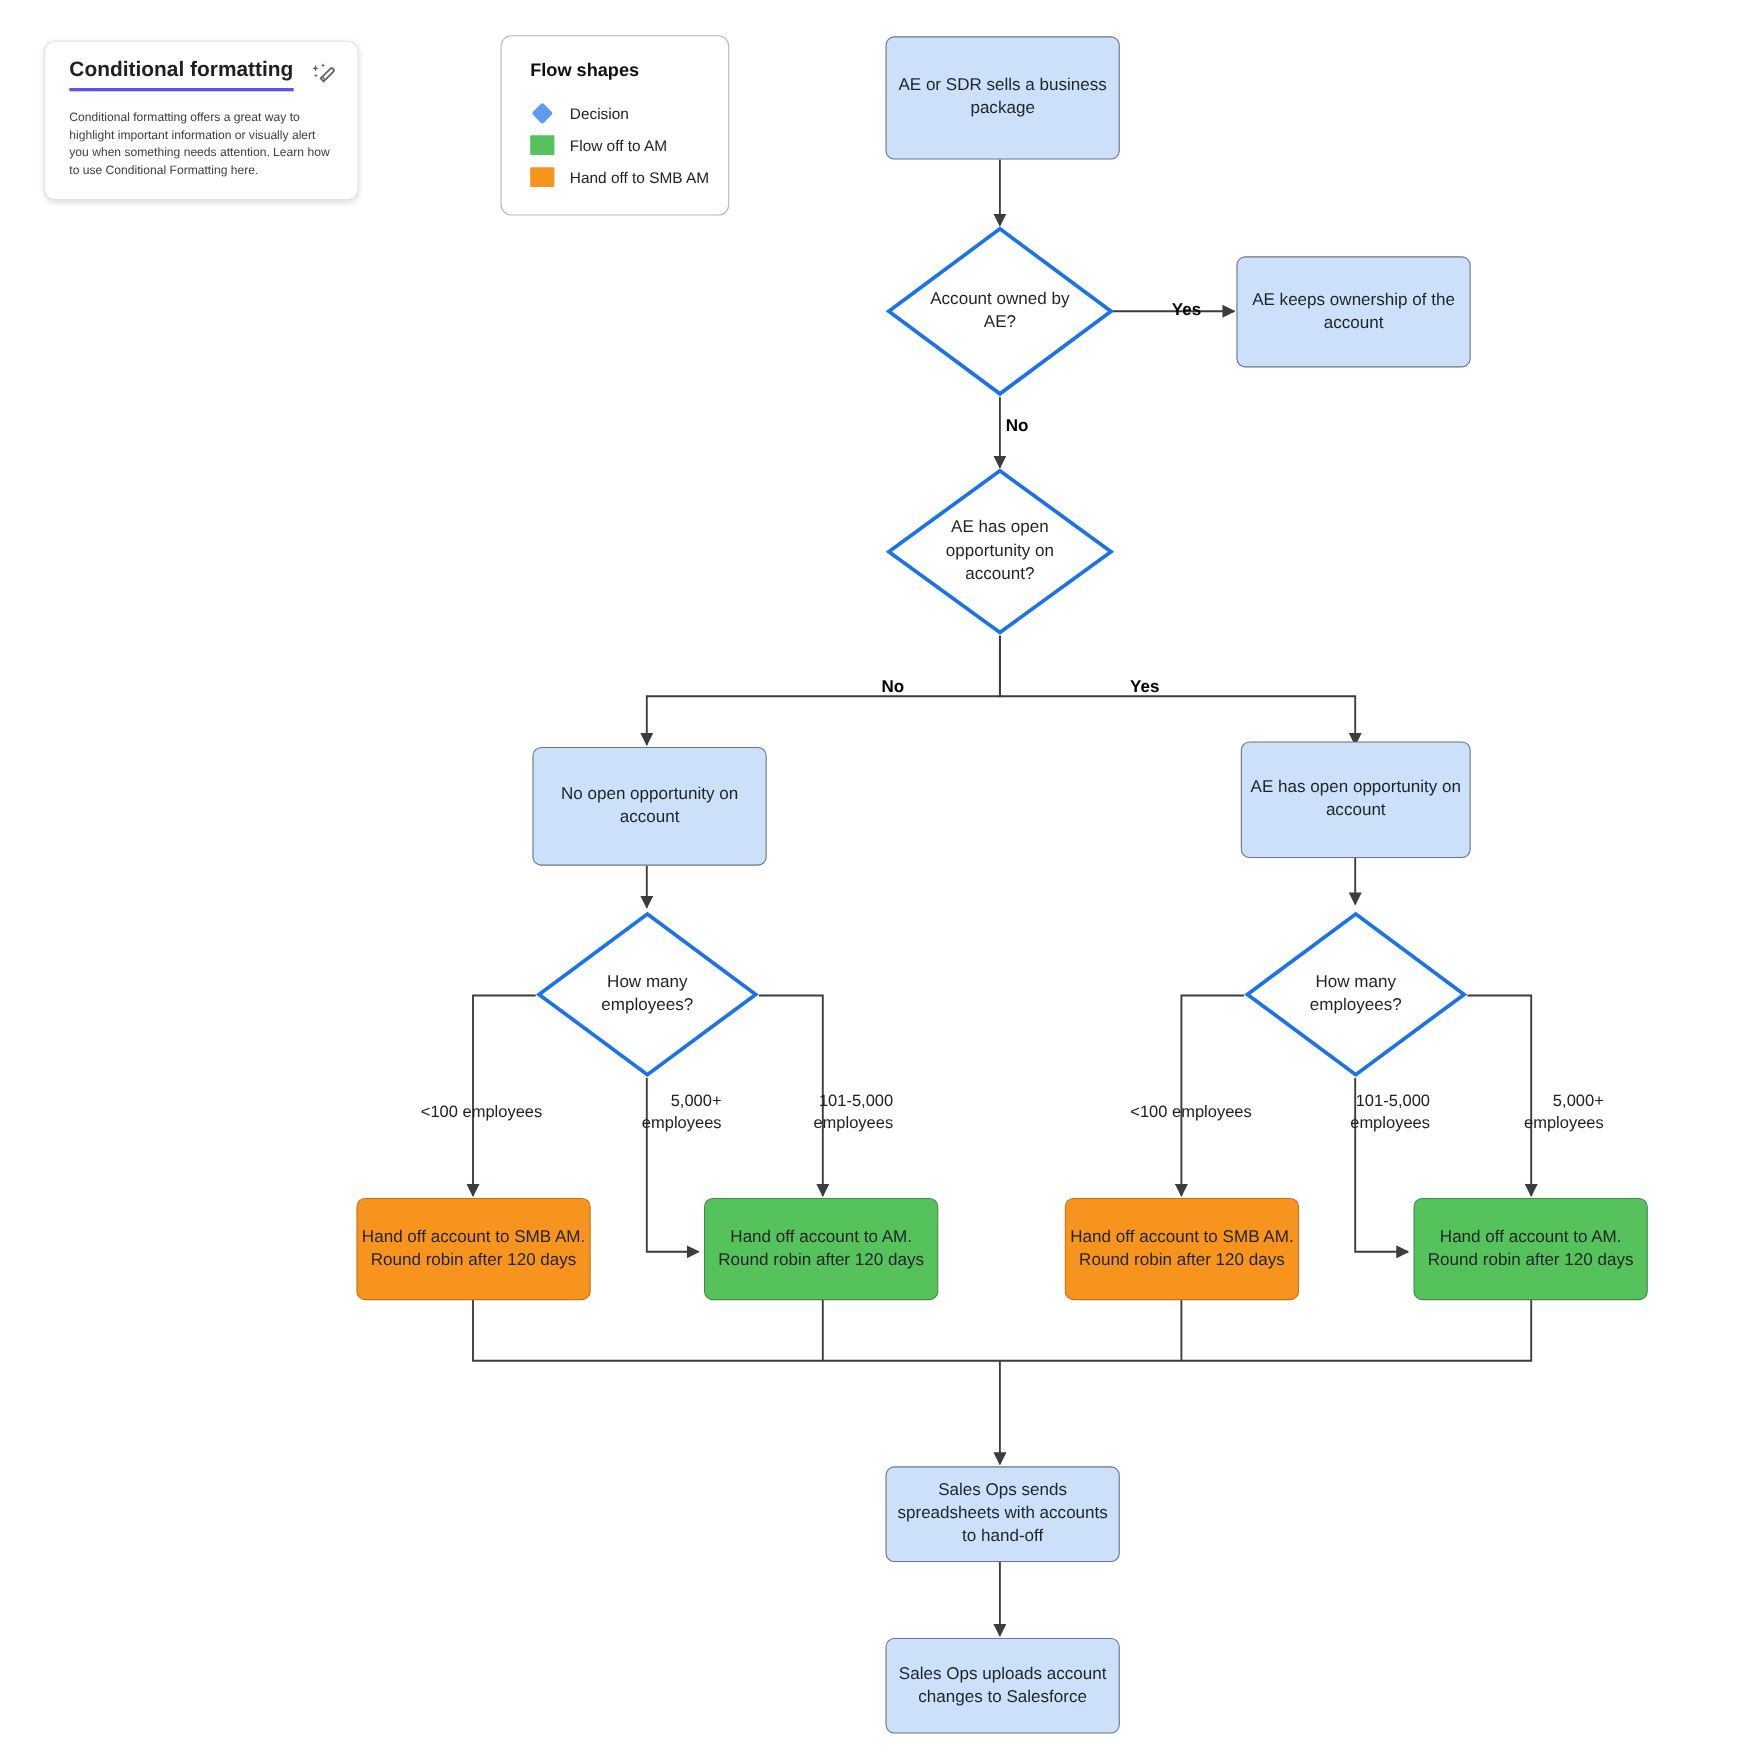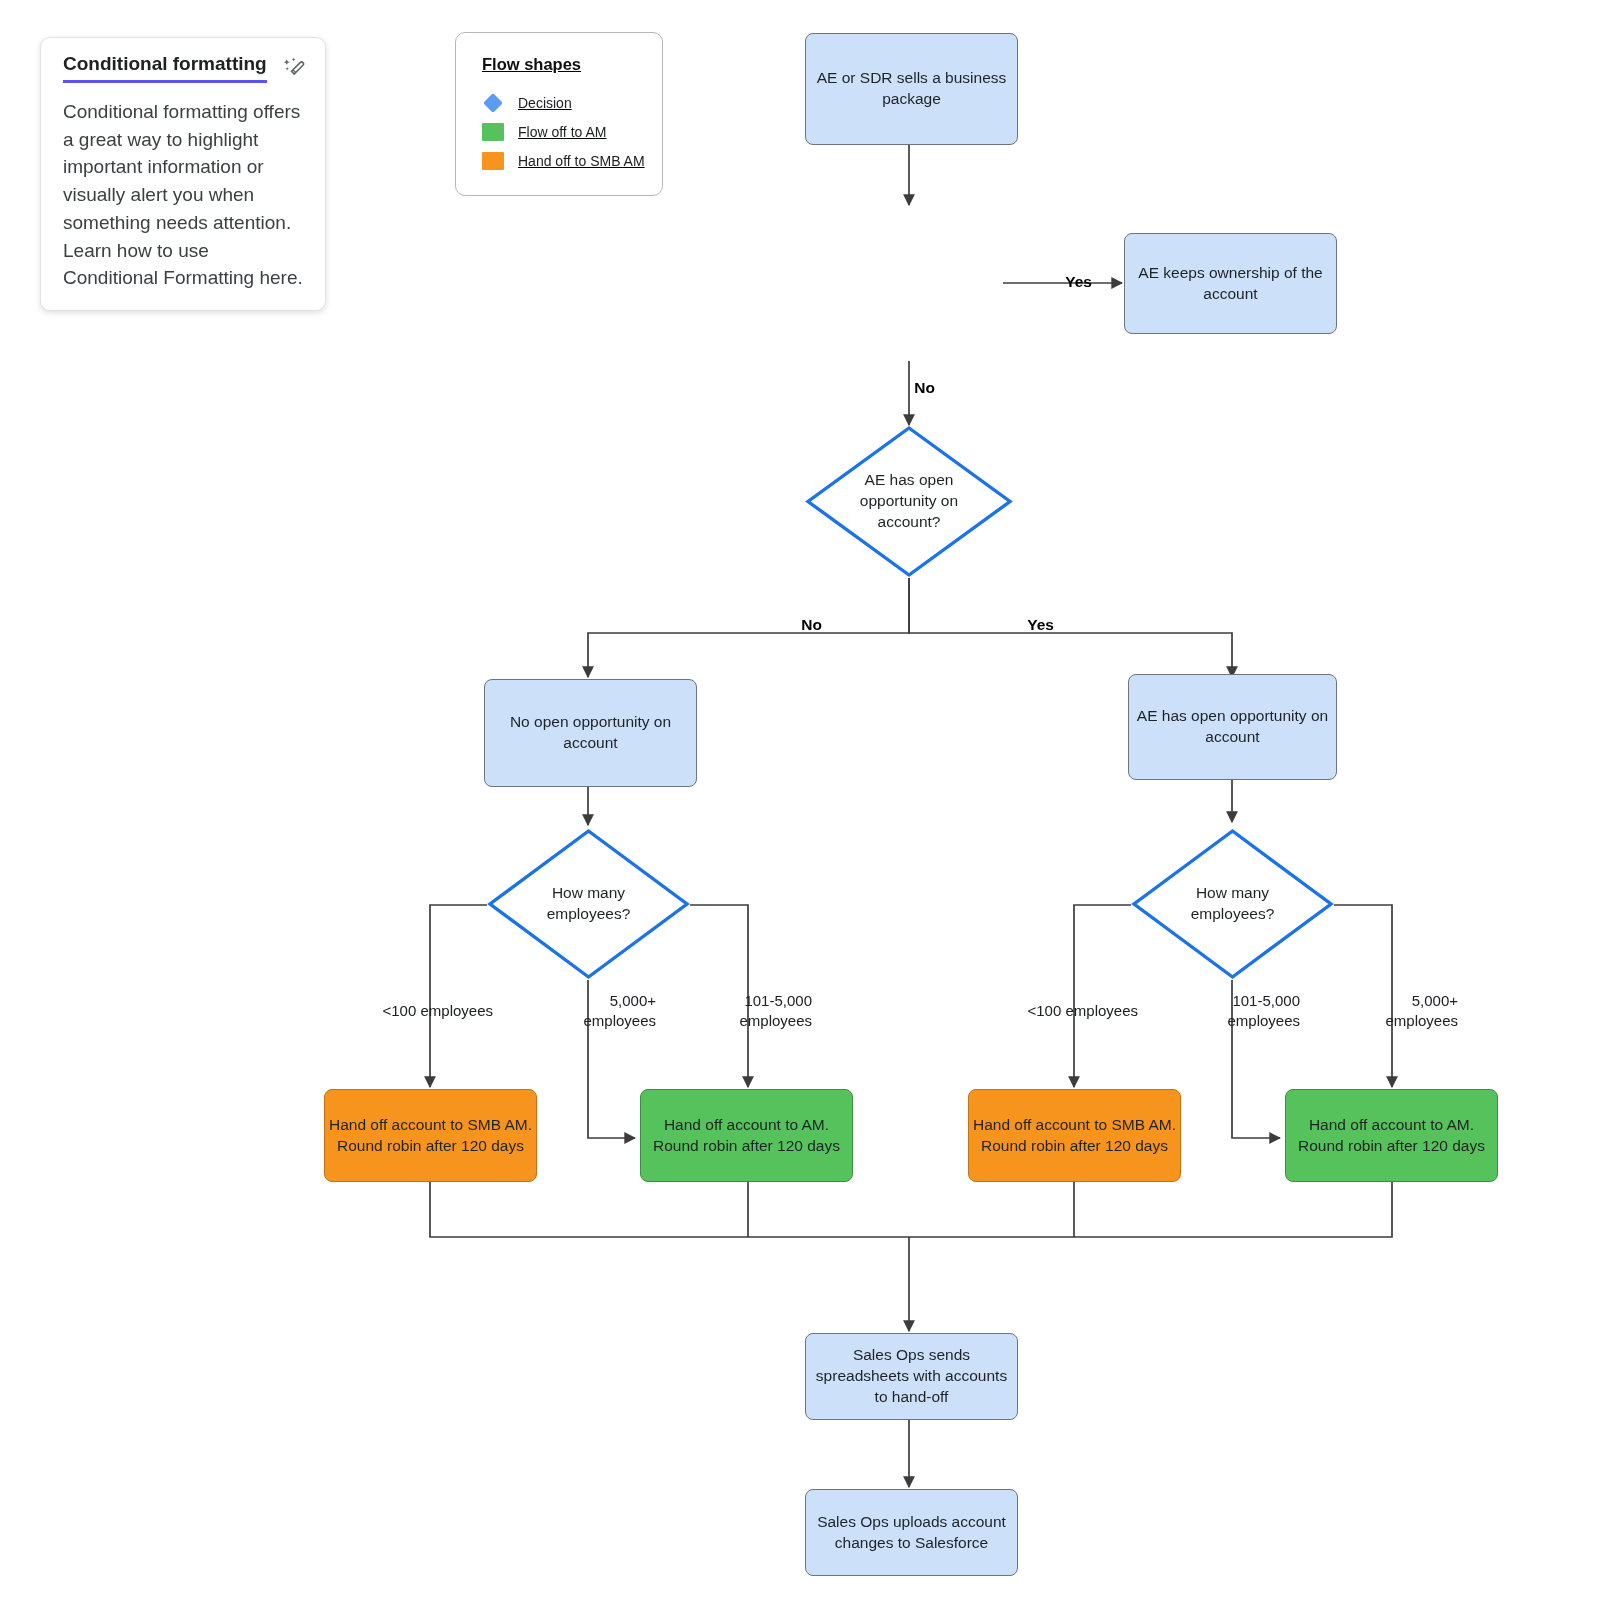--- a/index.html
+++ b/index.html
@@ -53,37 +53,36 @@
     font-weight: bold;
     color: #202124;
     line-height: 1.1;
     padding-bottom: 5px;
     border-bottom: 3px solid #5b53f0;
     display: inline-block;
   }
   .cf-icon { margin-top: 2px; margin-left: 8px; flex: 0 0 auto; }
   .cf-body {
     margin-top: 12px;
-    font-size: 19px;
+    font-size: 11px;
     line-height: 1.46;
     color: #3c4043;
   }
 
   
   .legend {
     position: absolute;
     left: 455px;
     top: 32px;
     width: 208px;
     box-sizing: border-box;
     background: #ffffff;
     border: 1px solid #b7b7bb;
     border-radius: 10px;
     padding: 22px 20px 20px 26px;
-    text-decoration: underline;
   }
   .legend-title {
     font-size: 16.5px;
     font-weight: bold;
     color: #0f0f10;
     margin-bottom: 14px;
   }
   .legend-row {
     display: flex;
     align-items: center;
@@ -260,20 +259,26 @@
         <span class="sw-rect" style="background:#f7941e"></span>
       </span>
       <span class="legend-label">Hand off to SMB AM</span>
     </div>
   </div>
 
   <div class="node process" style="left:805px; top:33px; width:213px; height:112px;">
     <span>AE or SDR sells a business package</span>
   </div>
 
+  <div class="decision" style="left:805px; top:205px; width:208px; height:156px;">
+    <svg class="dshape" viewBox="0 0 208 156" preserveAspectRatio="none">
+      <polygon points="104,3 205,78 104,153 3,78" fill="#ffffff" stroke="#1a73e8" stroke-width="3.4"></polygon>
+    </svg>
+    <span class="dtext">Account owned by AE?</span>
+  </div>
 
   <div class="node process" style="left:1124px; top:233px; width:213px; height:101px;">
     <span>AE keeps ownership of the account</span>
   </div>
 
   <div class="decision" style="left:805px; top:425px; width:208px; height:153px;">
     <svg class="dshape" viewBox="0 0 208 153" preserveAspectRatio="none">
       <polygon points="104,3 205,76.5 104,150 3,76.5" fill="#ffffff" stroke="#1a73e8" stroke-width="3.4"></polygon>
     </svg>
     <span class="dtext">AE has open opportunity on account?</span>

